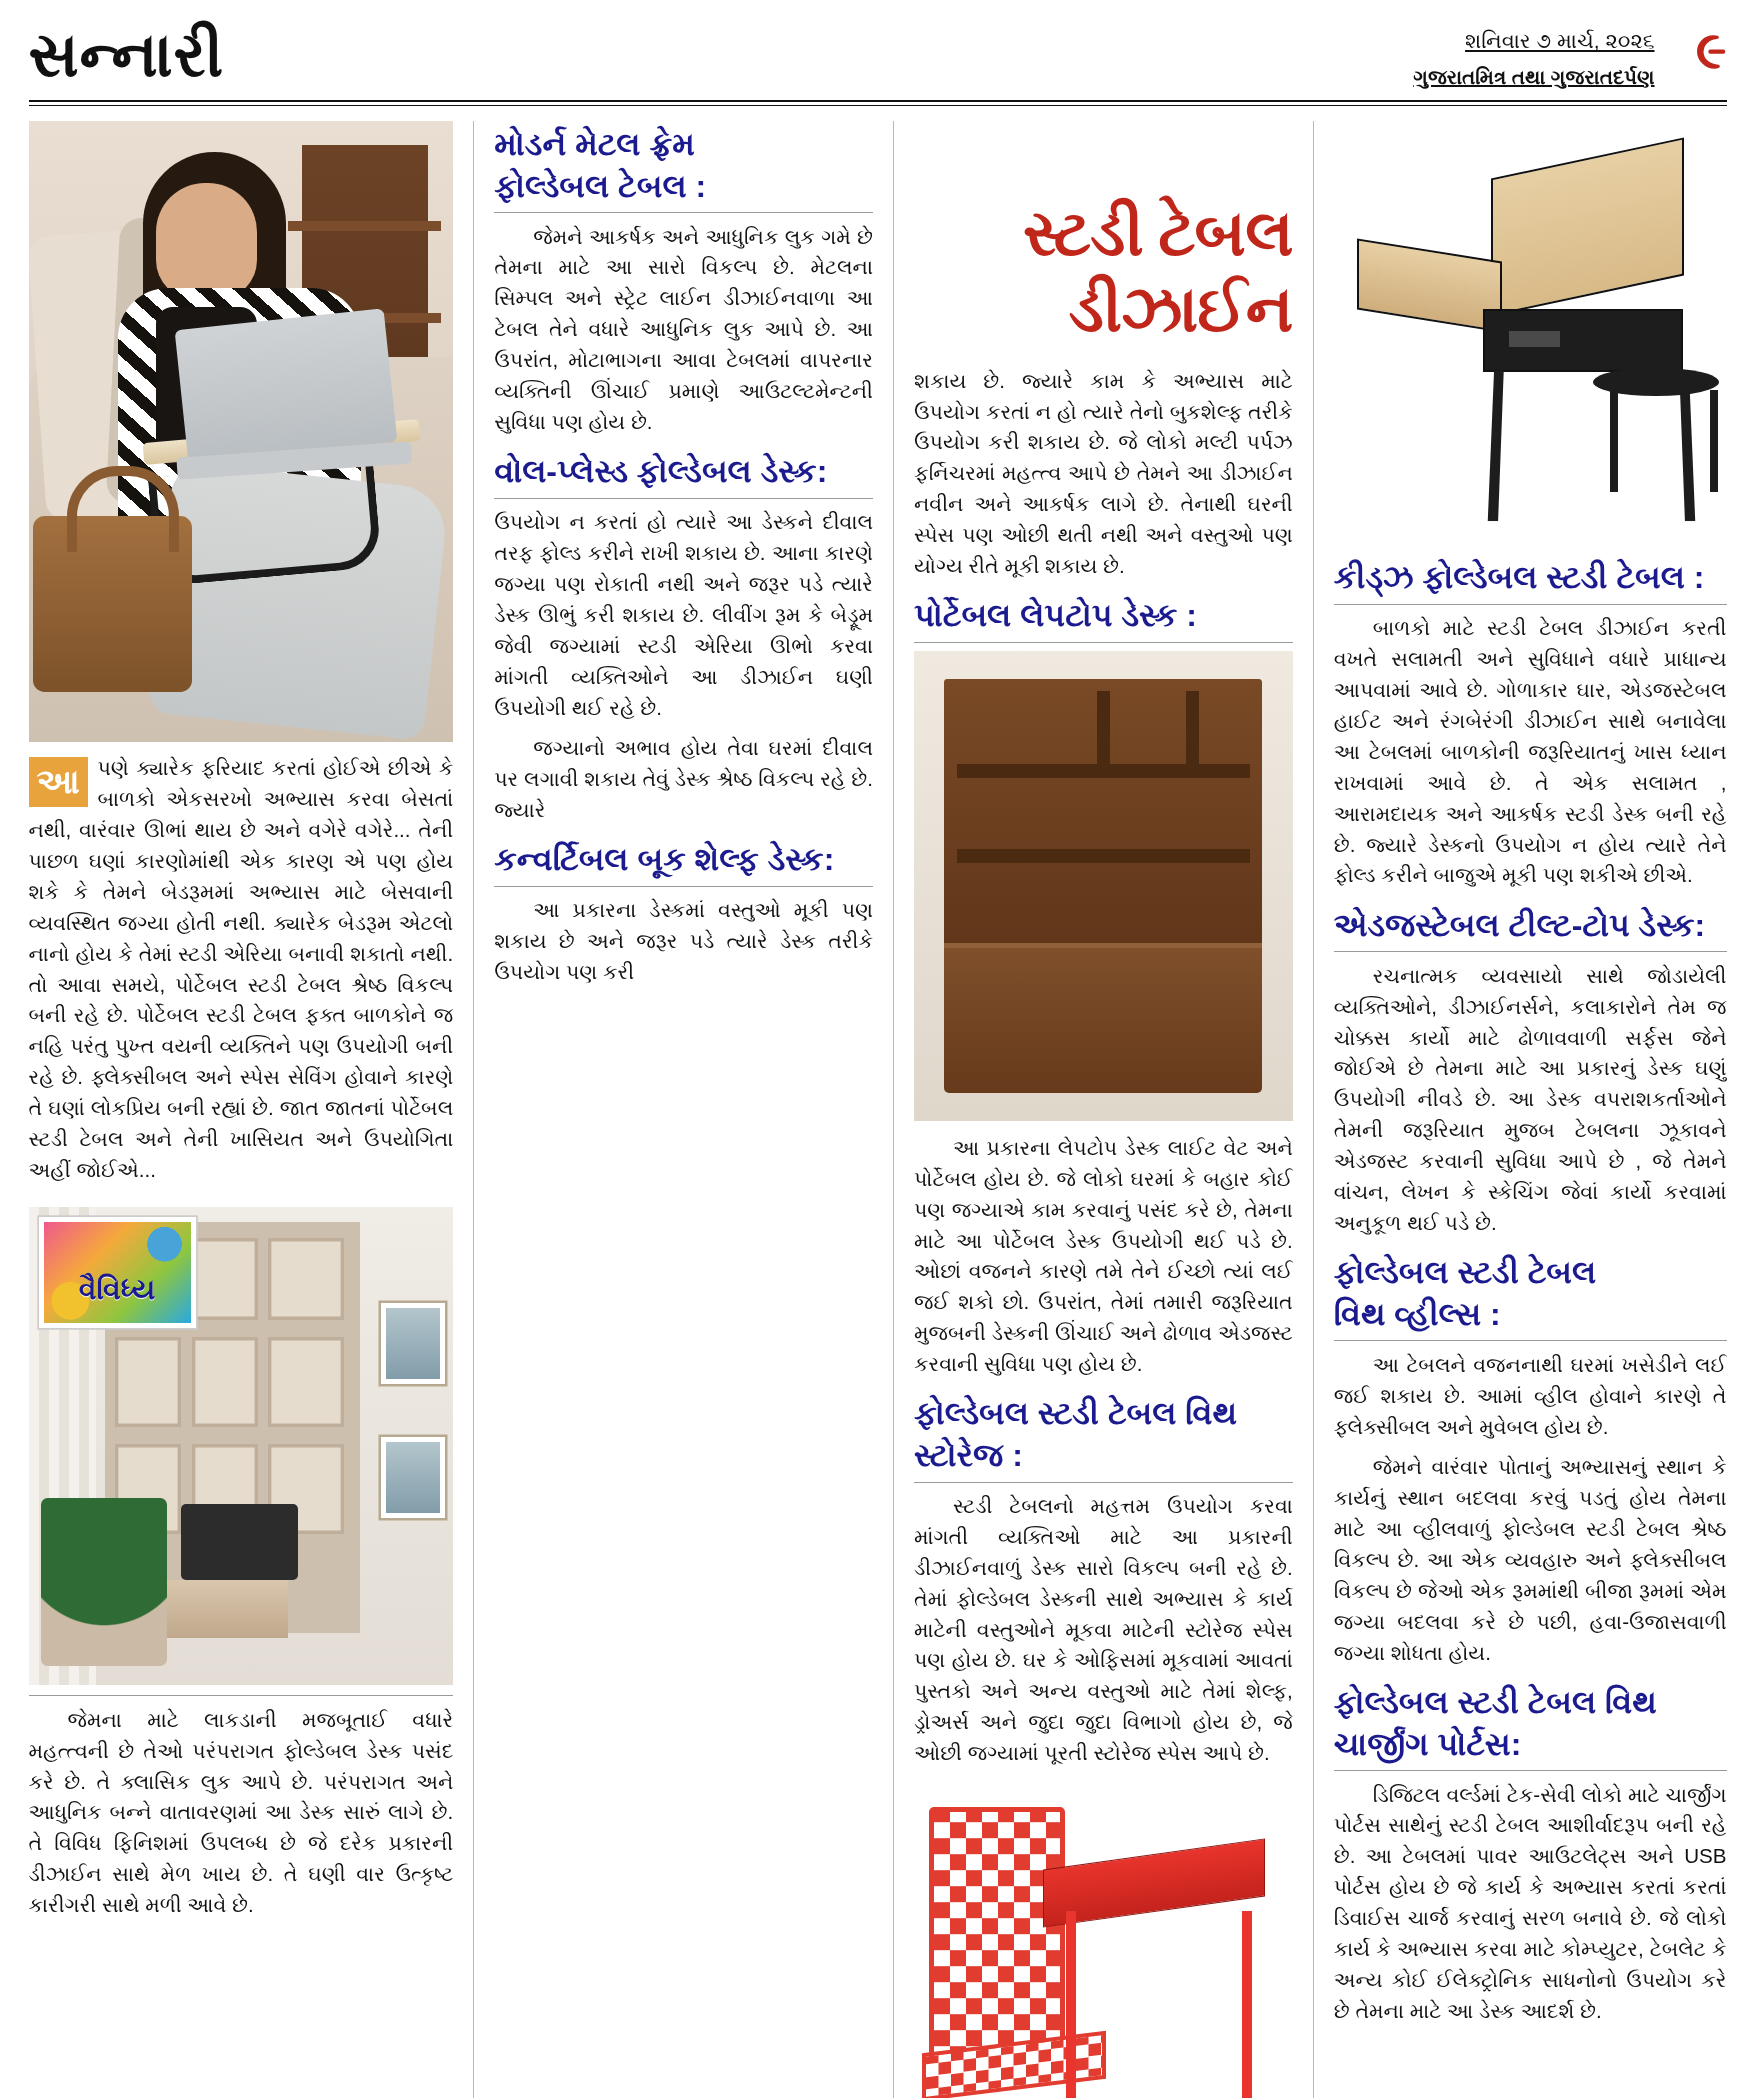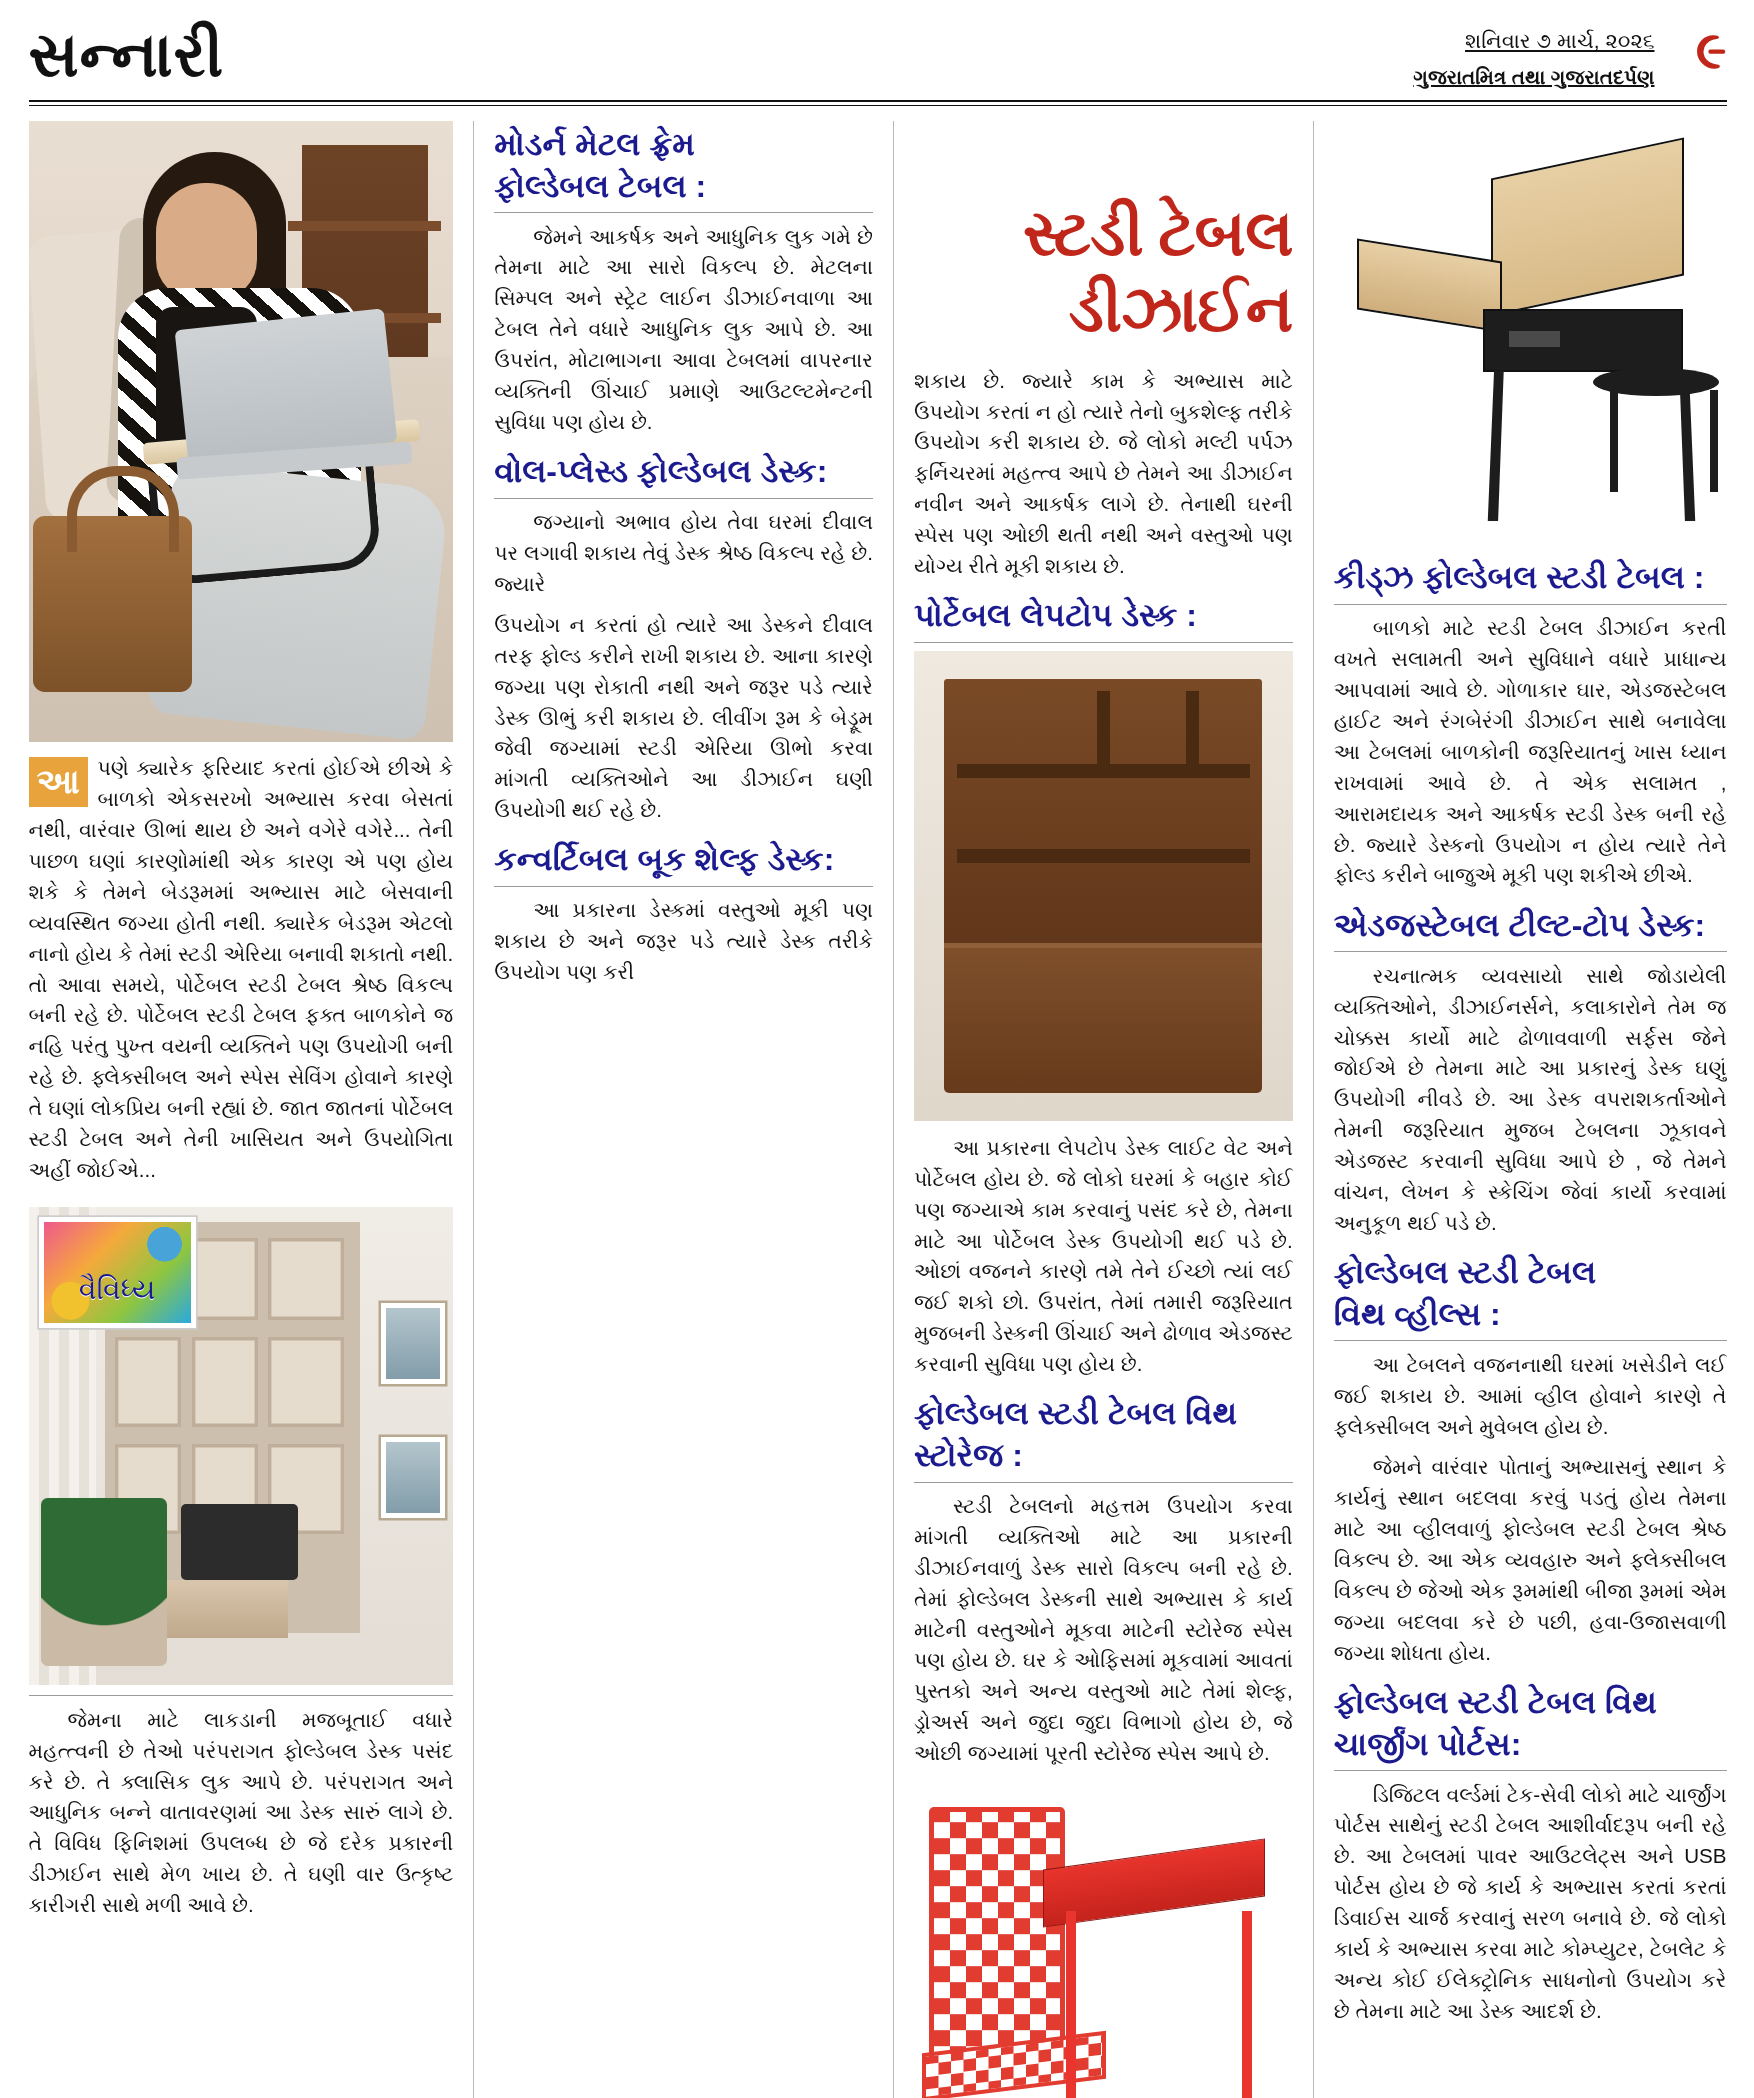--- a/index.html
+++ b/index.html
@@ -219,21 +219,21 @@
     background:
       radial-gradient(circle at 18% 78%,#f2c12e 0 18.5px,transparent 19.3px),
       radial-gradient(circle at 82% 22%,#47a3d8 0 17px,transparent 17.6px),
       linear-gradient(135deg,#ef5a8c 0%,#f5a93c 35%,#8fc63f 68%,#2aa9e0 100%);
     border:5px solid #ffffff;
     box-shadow:0 0 0 1.7px #cccccc;
     display:flex;align-items:center;justify-content:center;
   }
   .badge span{
     font-family:"Liberation Serif", serif;
-    font-weight:normal;
+    font-weight:bold;
     font-size:28.5px;
     color:#1b1b8f;
     text-shadow:0 0.8px 0 #fff;
     margin-top:36px;
   }
 </style>
 </head>
 <body>
 
 <div class="page">
@@ -316,23 +316,23 @@
     <div class="col col-2">
       <h3 class="sub first">
         <span>મોડર્ન મેટલ ફ્રેમ</span><br>
         <span>ફોલ્ડેબલ ટેબલ :</span>
       </h3>
       <div class="subrule"></div>
       <p class="body indent">જેમને આકર્ષક અને આધુનિક લુક ગમે છે તેમના માટે આ સારો વિકલ્પ છે. મેટલના સિમ્પલ અને સ્ટ્રેટ લાઈન ડીઝાઈનવાળા આ ટેબલ તેને વધારે આધુનિક લુક આપે છે. આ ઉપરાંત, મોટાભાગના આવા ટેબલમાં વાપરનાર વ્યક્તિની ઊંચાઈ પ્રમાણે આઉટલ્ટમેન્ટની સુવિધા પણ હોય છે.</p>
 
       <h3 class="sub">વોલ-પ્લેસ્ડ ફોલ્ડેબલ ડેસ્ક:</h3>
       <div class="subrule"></div>
+      <p class="body">ઉપયોગ ન કરતાં હો ત્યારે આ ડેસ્કને દીવાલ તરફ ફોલ્ડ કરીને રાખી શકાય છે. આના કારણે જગ્યા પણ રોકાતી  નથી અને જરૂર પડે ત્યારે ડેસ્ક ઊભું કરી શકાય છે. લીવીંગ રૂમ કે બેડ્રૂમ જેવી જગ્યામાં સ્ટડી એરિયા ઊભો કરવા માંગતી વ્યક્તિઓને આ ડીઝાઈન  ઘણી ઉપયોગી થઈ રહે છે.</p>
+
       <p class="body indent">જગ્યાનો અભાવ હોય તેવા ઘરમાં દીવાલ પર લગાવી શકાય તેવું ડેસ્ક શ્રેષ્ઠ વિકલ્પ રહે છે. જ્યારે</p>
-
-      <p class="body">ઉપયોગ ન કરતાં હો ત્યારે આ ડેસ્કને દીવાલ તરફ ફોલ્ડ કરીને રાખી શકાય છે. આના કારણે જગ્યા પણ રોકાતી  નથી અને જરૂર પડે ત્યારે ડેસ્ક ઊભું કરી શકાય છે. લીવીંગ રૂમ કે બેડ્રૂમ જેવી જગ્યામાં સ્ટડી એરિયા ઊભો કરવા માંગતી વ્યક્તિઓને આ ડીઝાઈન  ઘણી ઉપયોગી થઈ રહે છે.</p>
 
       <h3 class="sub">કન્વર્ટિબલ બૂક શેલ્ફ ડેસ્ક:</h3>
       <div class="subrule"></div>
       <p class="body indent">આ પ્રકારના ડેસ્કમાં વસ્તુઓ મૂકી પણ શકાય છે અને જરૂર પડે ત્યારે ડેસ્ક તરીકે ઉપયોગ પણ કરી</p>
     </div>
 
     <div class="col col-3">
       <h1 class="headline">
         <br>
         <span>સ્ટડી ટેબલ ડીઝાઈન</span>

